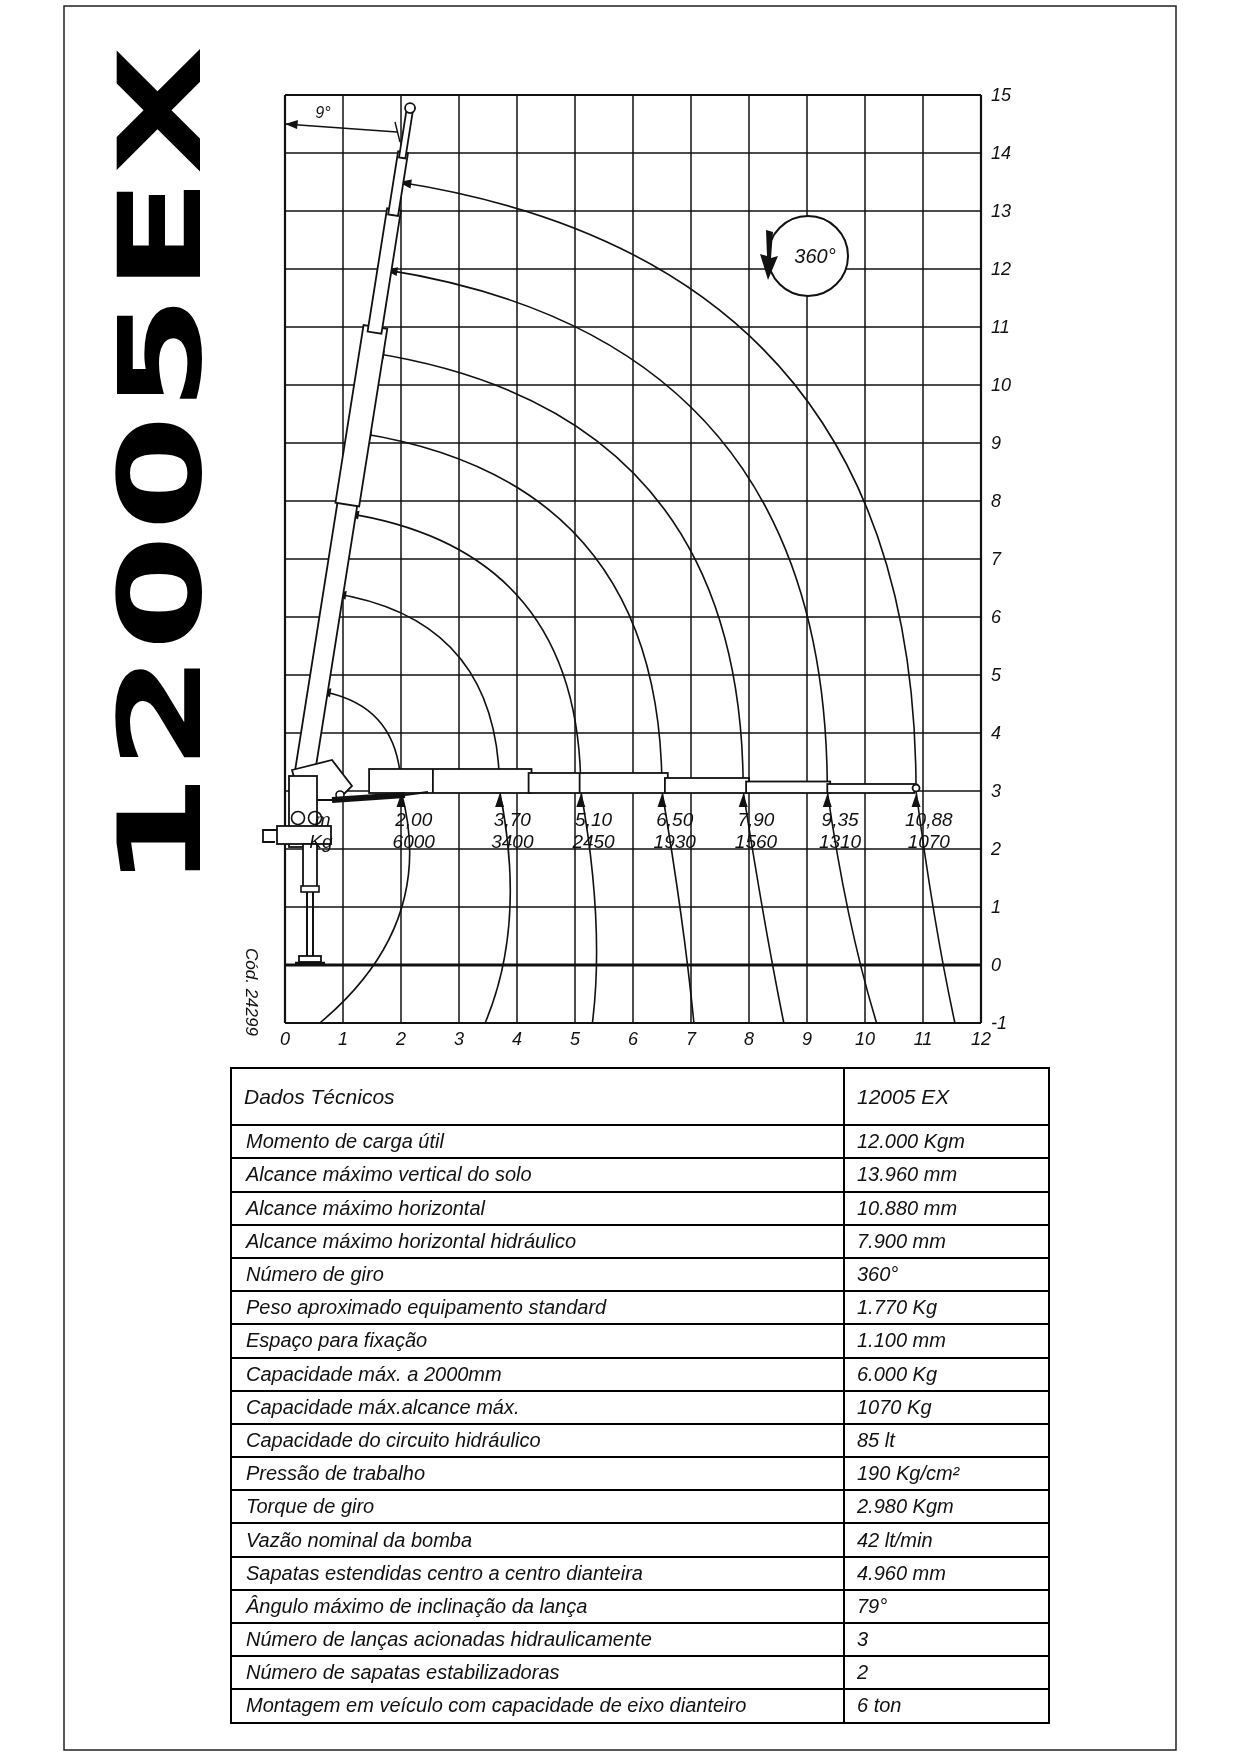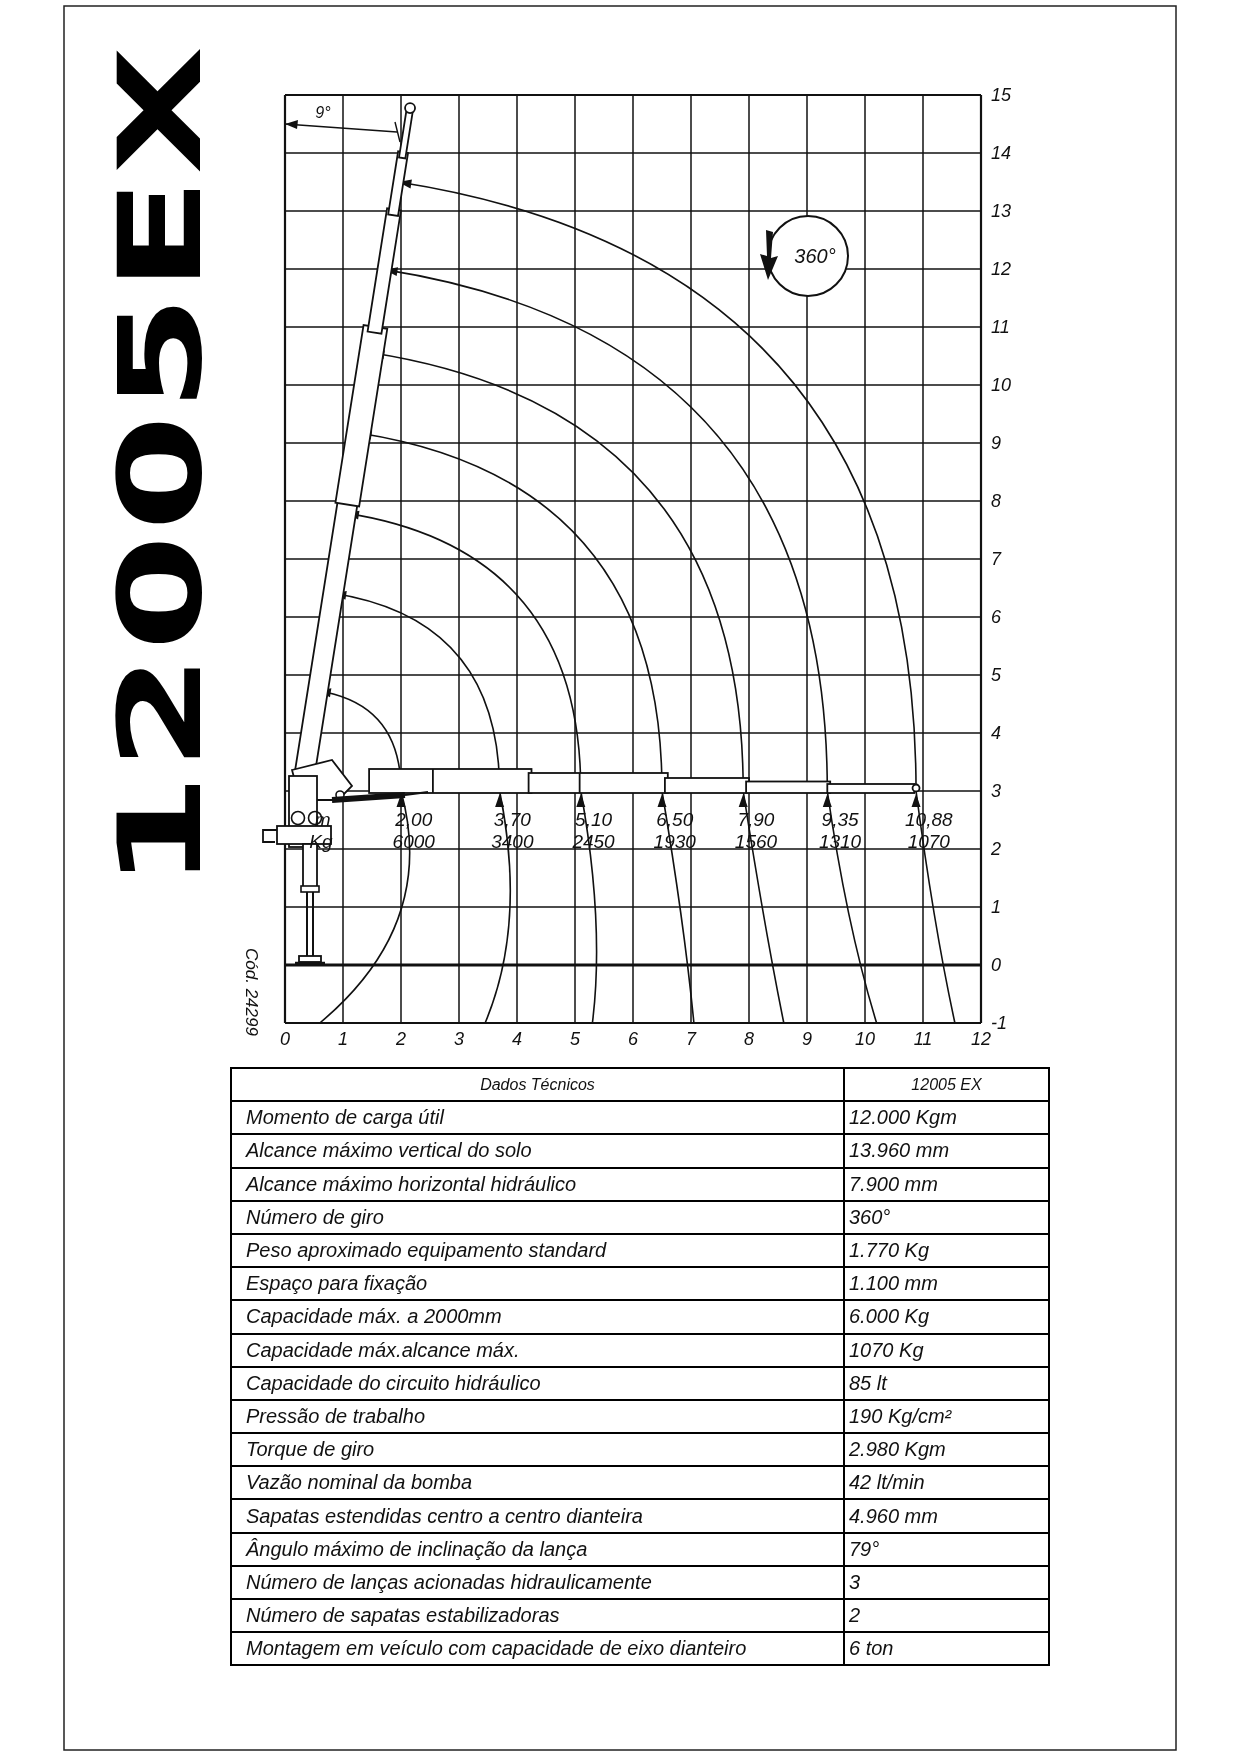--- a/index.html
+++ b/index.html
@@ -12,22 +12,22 @@
             line-height:112px;color:#000;white-space:nowrap;}
   .bigtitle span{display:inline-block;transform:scaleX(1.47);transform-origin:0 50%;
             letter-spacing:2px;}
   .codtxt{position:absolute;left:261px;top:948px;width:170px;height:24px;
           transform-origin:0 0;transform:rotate(90deg);
           font-style:italic;font-size:17px;color:#111;white-space:nowrap;}
   #spec-table{position:absolute;left:230px;top:1067px;width:818px;
               border-collapse:collapse;table-layout:fixed;}
   #spec-table td{border:2px solid #000;height:31.2px;font-style:italic;font-size:20px;
                  color:#111;padding:0 0 0 14px;overflow:hidden;white-space:nowrap;}
-  #spec-table td.val{padding-left:4px;}
-  #spec-table tr.head td{text-align:center;padding:0;font-size:16px;}
+  #spec-table td.val{padding-left:12px;}
+  #spec-table tr.head td{text-align:left;padding:12px;font-size:21px;}
   svg text{font-family:"Liberation Sans",sans-serif;font-style:italic;fill:#111;}
 </style>
 </head>
 <body>
 <div id="sheet">
 
 <svg id="diagram" width="1240" height="1755" viewBox="0 0 1240 1755">
       <rect x="64" y="6" width="1112" height="1744" fill="none" stroke="#222" stroke-width="1.5"></rect>
       <g>
         <line x1="285" y1="95" x2="285" y2="1023" stroke="#111" stroke-width="2.2"></line>
@@ -198,20 +198,24 @@
         </tr>
         <tr>
           <td>Momento de carga útil</td>
           <td class="val">12.000 Kgm</td>
         </tr>
         <tr>
           <td>Alcance máximo vertical do solo</td>
           <td class="val">13.960 mm</td>
         </tr>
         <tr>
+          <td>Alcance máximo horizontal</td>
+          <td class="val">10.880 mm</td>
+        </tr>
+        <tr>
           <td>Alcance máximo  horizontal hidráulico</td>
           <td class="val">7.900 mm</td>
         </tr>
         <tr>
           <td>Número de giro</td>
           <td class="val">360°</td>
         </tr>
         <tr>
           <td>Peso aproximado equipamento standard</td>
           <td class="val">1.770 Kg</td>

